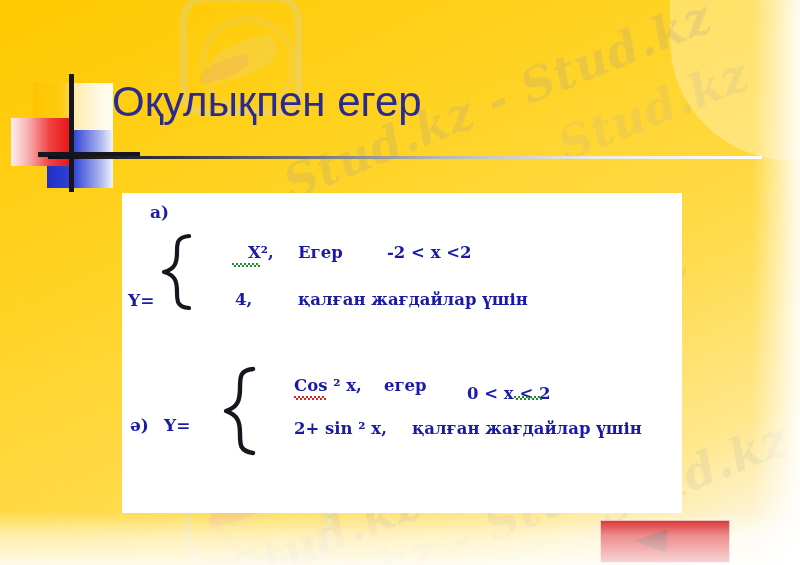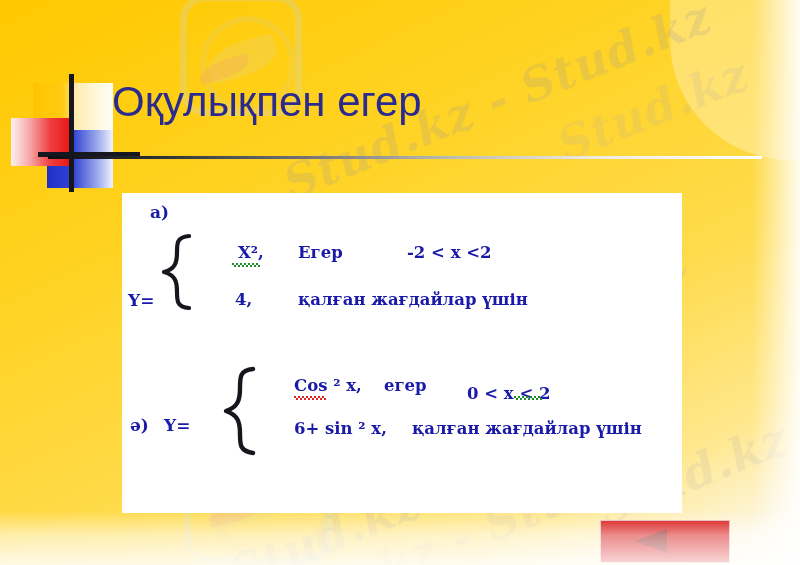--- a/index.html
+++ b/index.html
@@ -251,24 +251,24 @@
       <div class="lbl" style="left:28px; top:9px; font-size:17px;">а)</div>
 
       <div class="brace" style="left:34px; top:40px;">
         <svg width="42" height="78" viewBox="0 0 42 78">
           <path d="M33 3 C21 4 21 10 21 19 C21 30 19 36 8 39 C19 42 21 48 21 59 C21 68 21 74 33 75" fill="none" stroke="#16161e" stroke-width="4.2" stroke-linecap="round" stroke-linejoin="round"></path>
         </svg>
       </div>
 
       <div class="lbl" style="left:6px; top:97px; font-size:17px;">Y=</div>
 
-      <div class="fml" style="left:116px; top:50px;">X²,</div>
+      <div class="fml" style="left:126px; top:50px;">X²,</div>
       <div class="squig green" style="left:110px; top:70px; width:28px;"></div>
       <div class="fml" style="left:176px; top:50px;">Егер</div>
-      <div class="fml" style="left:265px; top:50px;margin-left:20px;">-2 &lt; x &lt;2</div>
+      <div class="fml" style="left:265px; top:50px;">-2 &lt; x &lt;2</div>
 
       <div class="fml" style="left:113px; top:97px;">4,</div>
       <div class="fml" style="left:176px; top:97px;">қалған жағдайлар үшін</div>
     </div>
 
     <div class="formula-block">
 
       <div class="brace" style="left:95px; top:173px;">
         <svg width="44" height="90" viewBox="0 0 44 90">
           <path d="M36 3 C23 4 23 11 23 22 C23 34 21 41 9 45 C21 49 23 56 23 68 C23 79 23 85 36 87" fill="none" stroke="#16161e" stroke-width="4.4" stroke-linecap="round" stroke-linejoin="round"></path>
@@ -277,21 +277,21 @@
 
       <div class="lbl" style="left:8px; top:222px; font-size:17px;">ә)</div>
       <div class="lbl" style="left:42px; top:222px; font-size:17px;">Y=</div>
 
       <div class="fml" style="left:172px; top:183px;">Cos ² x,</div>
       <div class="squig red" style="left:172px; top:203px; width:32px;"></div>
       <div class="fml" style="left:262px; top:183px;">егер</div>
       <div class="fml" style="left:345px; top:191px;">0 &lt; x  &lt; 2</div>
       <div class="squig green" style="left:392px; top:203px; width:28px;"></div>
 
-      <div class="fml" style="left:172px; top:226px;">6+ sin ² x,</div>
+      <div class="fml" style="left:172px; top:226px;">2+ sin ² x,</div>
       <div class="fml" style="left:290px; top:226px;">қалған жағдайлар үшін</div>
     </div>
 
   </div>
 
   <div class="navbtn">
     <div class="tri"></div>
   </div>
 
   <div class="edge-right"></div>

